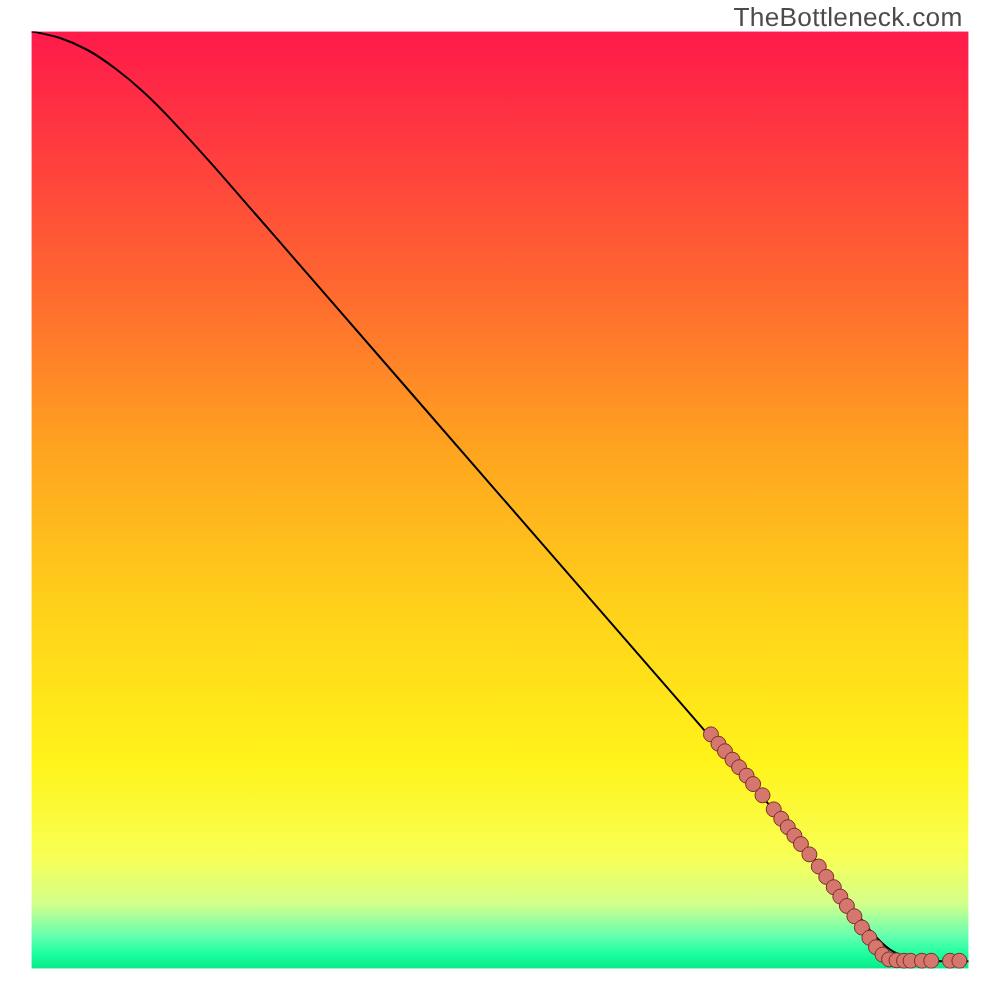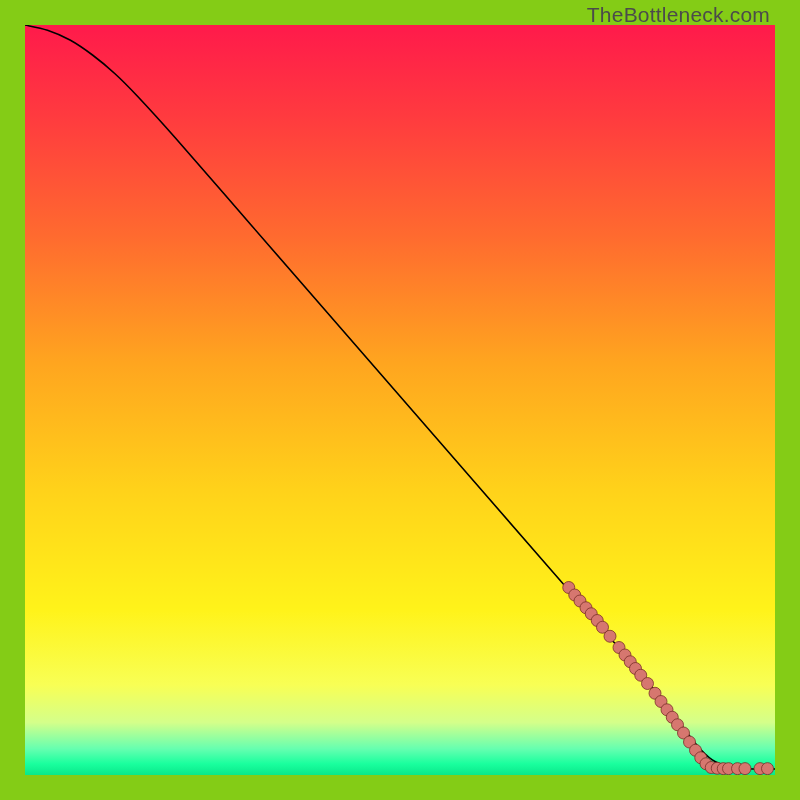--- a/index.html
+++ b/index.html
@@ -10,21 +10,21 @@
     overflow: hidden;
     background: #000;
     font-family: Arial, Helvetica, sans-serif;
   }
   .frame {
     position: absolute;
     left: 0;
     top: 0;
     width: 800px;
     height: 800px;
-    background: #84cc16;
+    background: #ffffff;
   }
   .plot {
     position: absolute;
     left: 25px;
     top: 25px;
     width: 750px;
     height: 750px;
     overflow: hidden;
   }
   .watermark {

